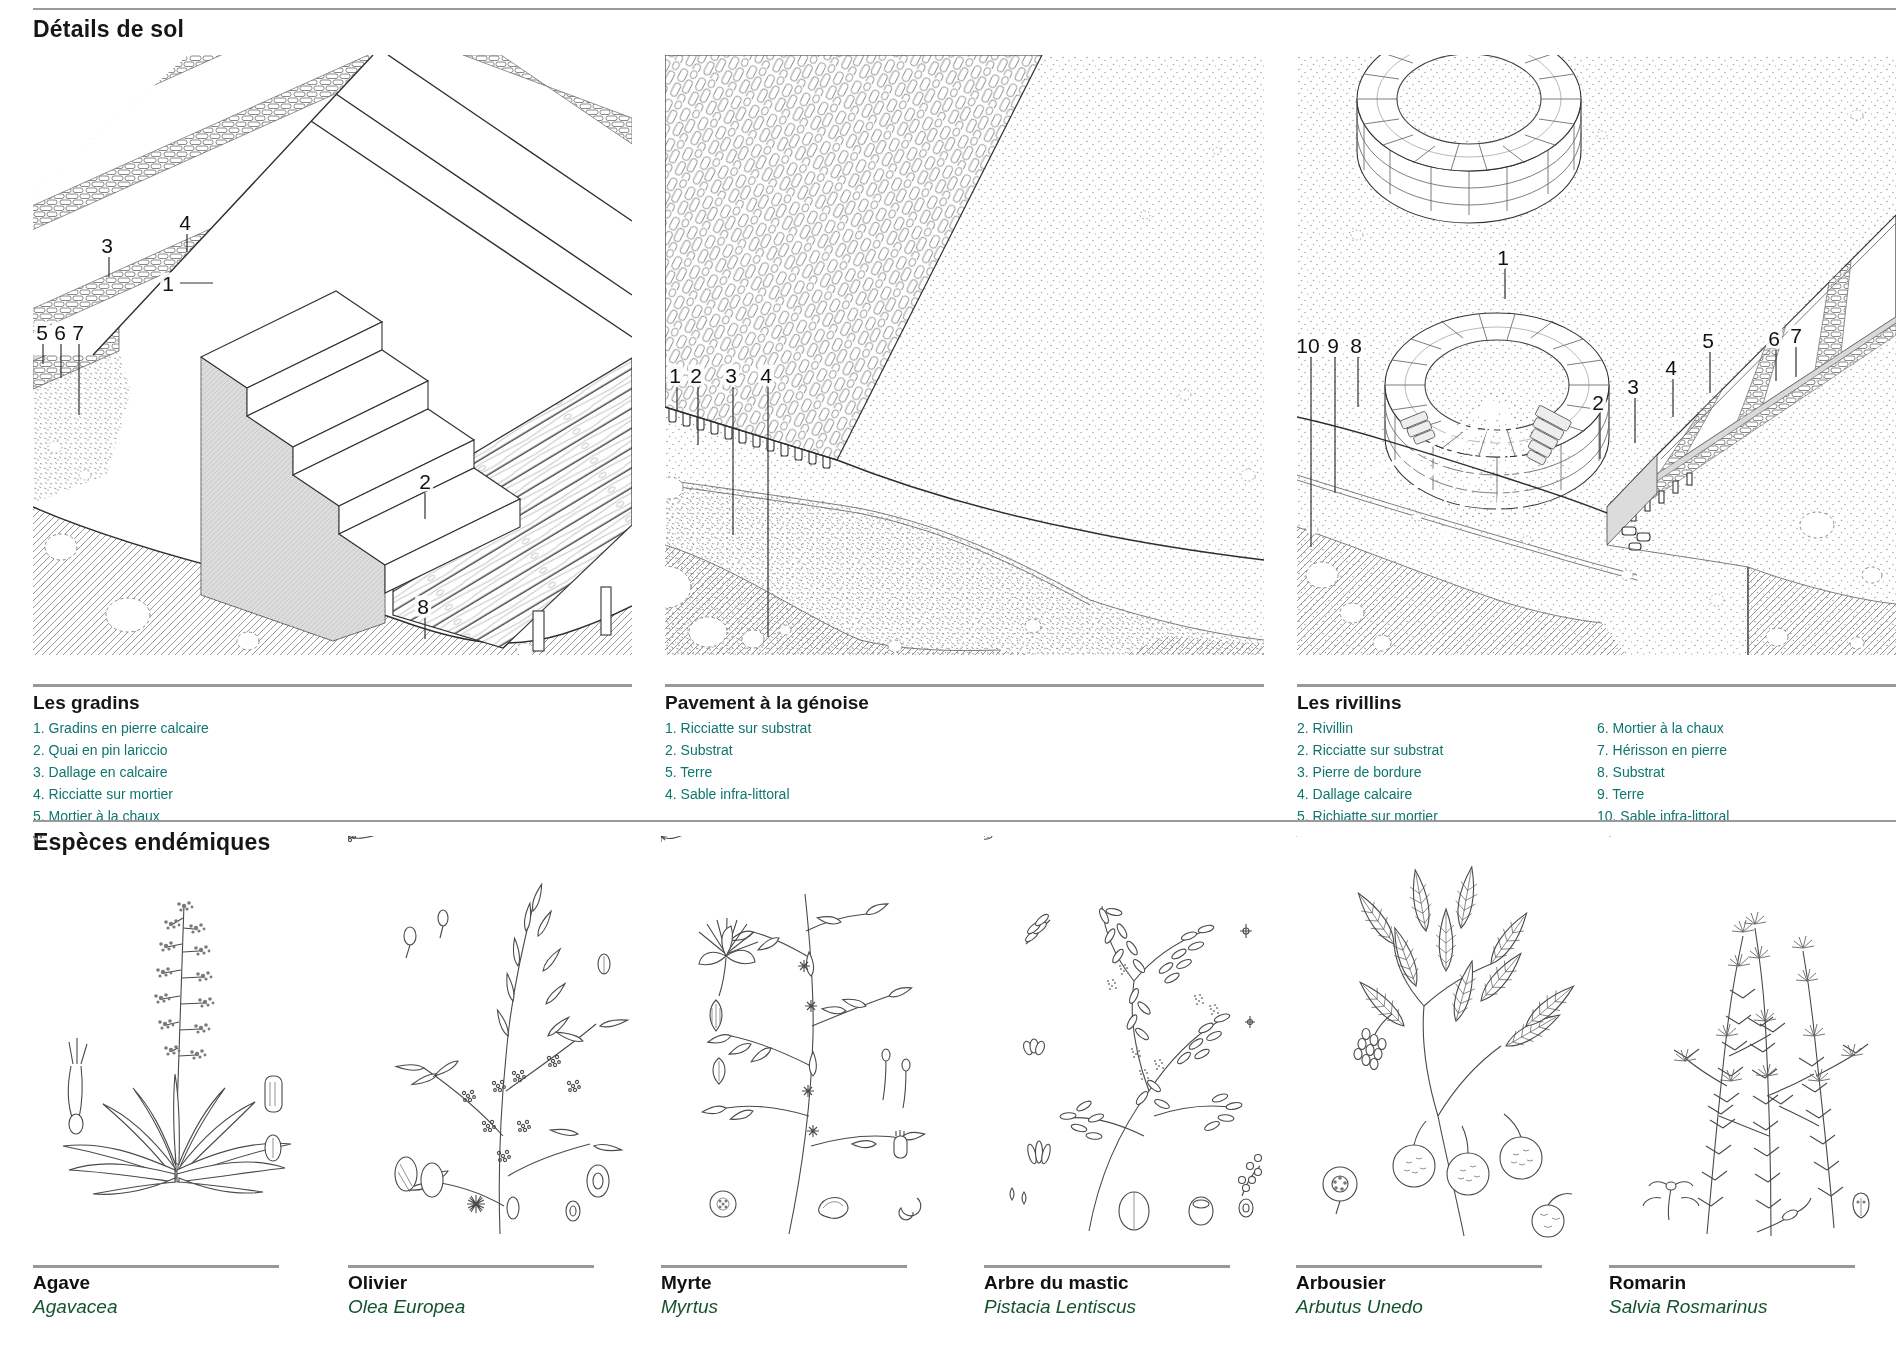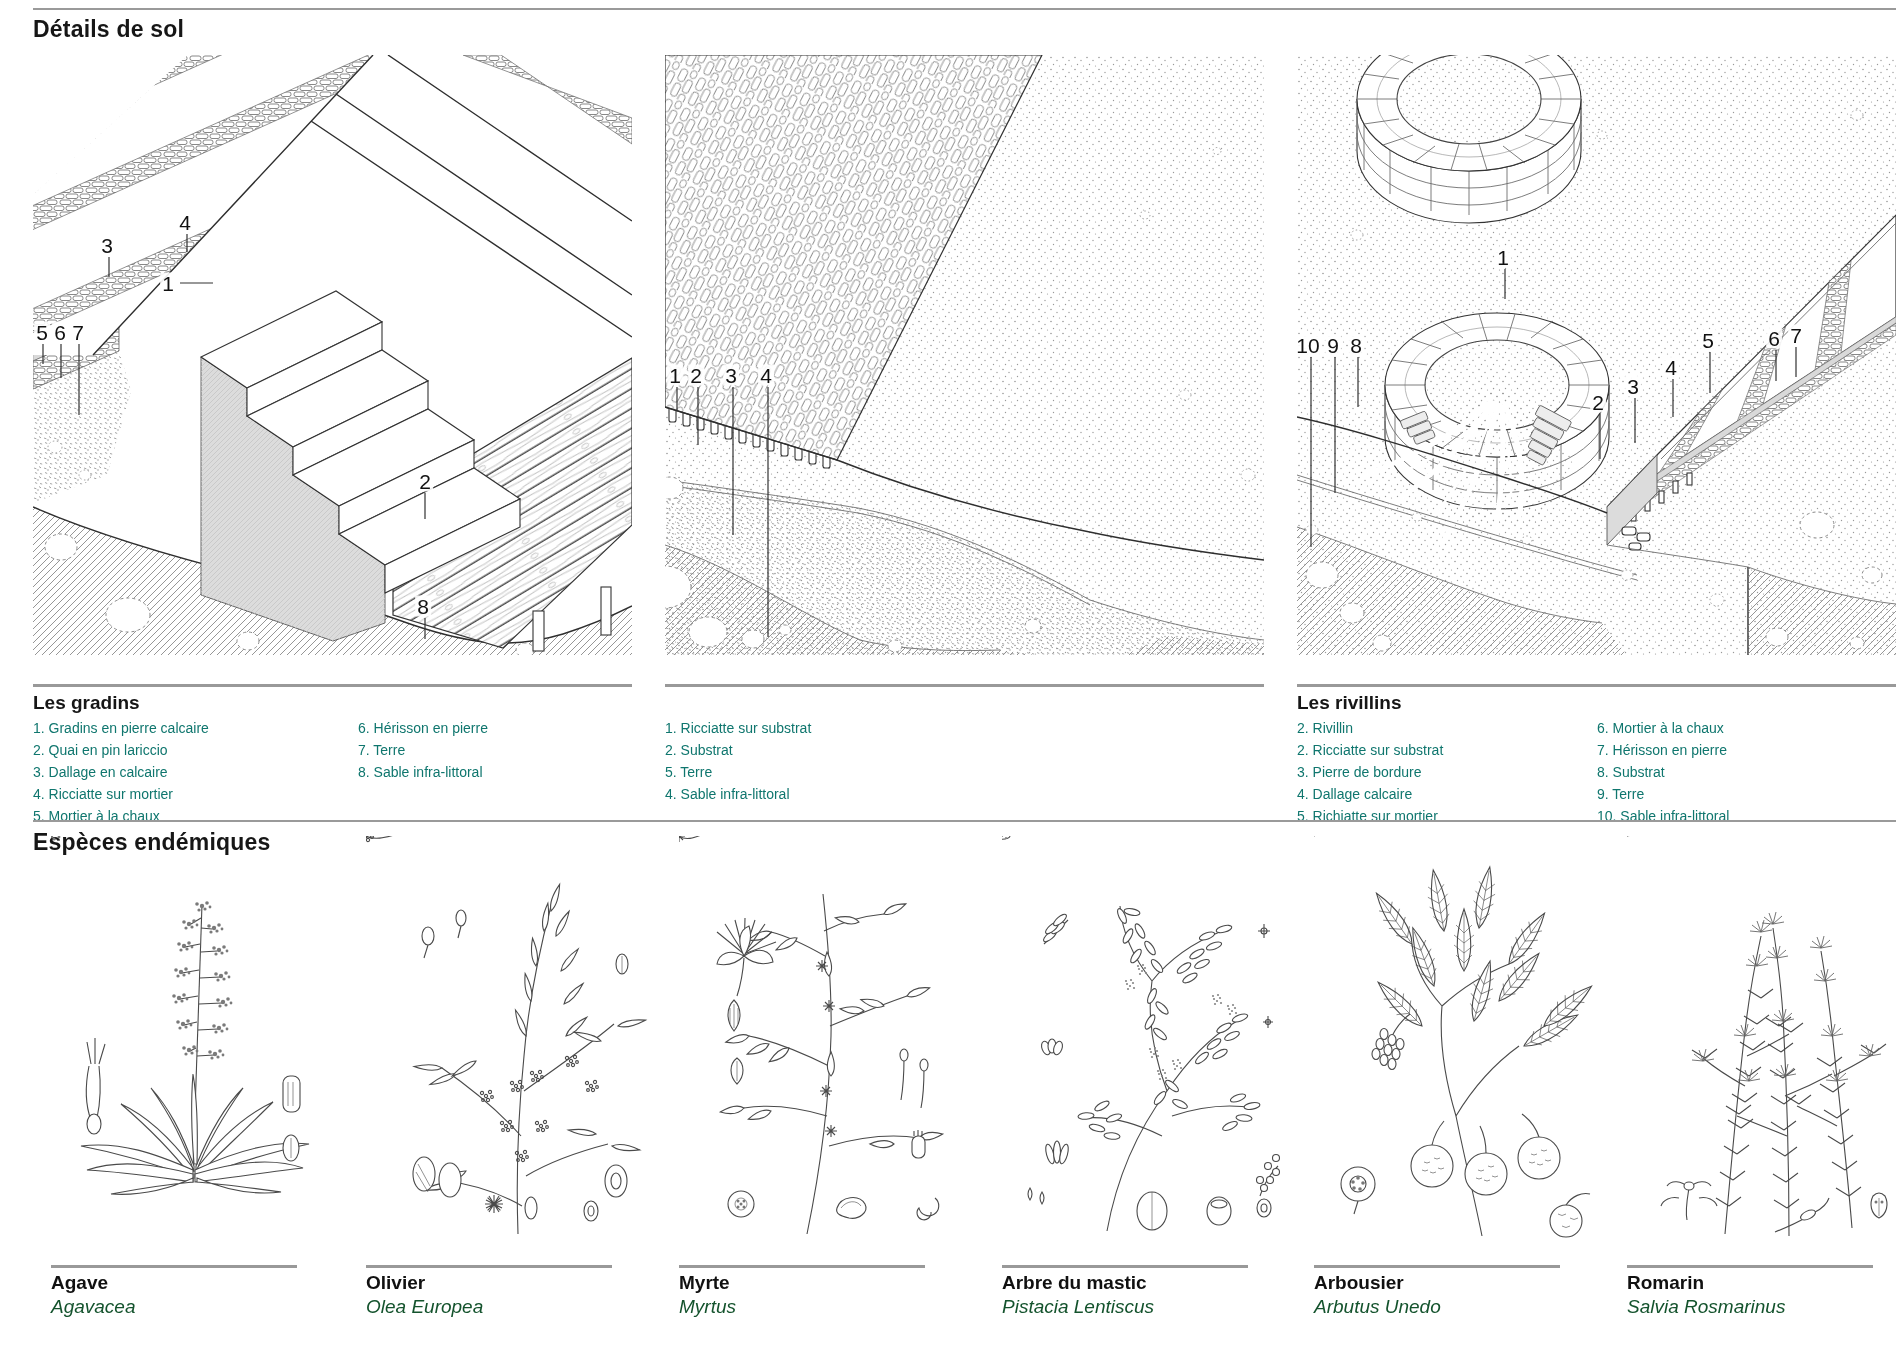--- a/index.html
+++ b/index.html
@@ -13,21 +13,21 @@
   .co{position:absolute;transform:translate(-50%,-50%);font-size:21px;color:#111;
       line-height:1;background:rgba(255,255,255,.9);padding:0 2px;}
   .legend{position:absolute;top:648px;width:599px;margin-top:36px;}
   #legend1{left:33px}#legend2{left:665px}#legend3{left:1297px}
   .lrule{height:3px;background:#999;width:100%;}
   .ltitle{font-size:19px;font-weight:700;color:#161616;margin:5px 0 2px 0;}
   .licol{position:absolute;top:33px;}
   .lc1{left:0}
   #legend1 .lc2{left:325px}#legend3 .lc2{left:300px}
   .litem{font-size:14px;color:#0f766e;line-height:22px;white-space:nowrap;}
-  .sp{position:absolute;top:836px;width:290px;height:480px;margin-left:18px;}
+  .sp{position:absolute;top:836px;width:290px;height:480px;}
   .sp svg{position:absolute;left:0;top:0;}
   .sprule{position:absolute;top:429px;left:0;width:246px;height:3px;background:#999;}
   .spname{position:absolute;top:436px;left:0;font-size:19px;font-weight:700;color:#111;white-space:nowrap;}
   .splat{position:absolute;top:460px;left:0;font-size:19px;font-style:italic;color:#14532d;white-space:nowrap;}
   
   .s1{fill:none;stroke:#2e2e2e;stroke-width:1.4}
   .s2{fill:none;stroke:#6e6e6e;stroke-width:.9}
   .wh{fill:#fff;stroke:#333;stroke-width:1.1}
   .gr{fill:#dcdcdc;stroke:#555;stroke-width:.9}
   .ld{stroke:#333;stroke-width:1.2;fill:none}
@@ -300,28 +300,24 @@
 <div class="legend" id="legend1">
   <div class="lrule"></div>
   <div class="ltitle">Les gradins</div>
   <div class="licol lc1">
     <div class="litem">1. Gradins en pierre calcaire</div>
     <div class="litem">2. Quai en pin lariccio</div>
     <div class="litem">3. Dallage en calcaire</div>
     <div class="litem">4. Ricciatte sur mortier</div>
     <div class="litem">5. Mortier à la chaux</div>
   </div>
-  <div class="licol lc2">
-    <div class="litem">6. Hérisson en pierre</div>
-    <div class="litem">7. Terre</div>
-    <div class="litem">8. Sable infra-littoral</div>
-  </div>
 </div>
 <div class="legend" id="legend2">
   <div class="lrule"></div>
+  <div class="ltitle">Pavement à la génoise</div>
   <div class="licol lc1">
     <div class="litem">1. Ricciatte sur substrat</div>
     <div class="litem">2. Substrat</div>
     <div class="litem">5. Terre</div>
     <div class="litem">4. Sable infra-littoral</div>
   </div>
 </div>
 <div class="legend" id="legend3">
   <div class="lrule"></div>
   <div class="ltitle">Les rivillins</div>

